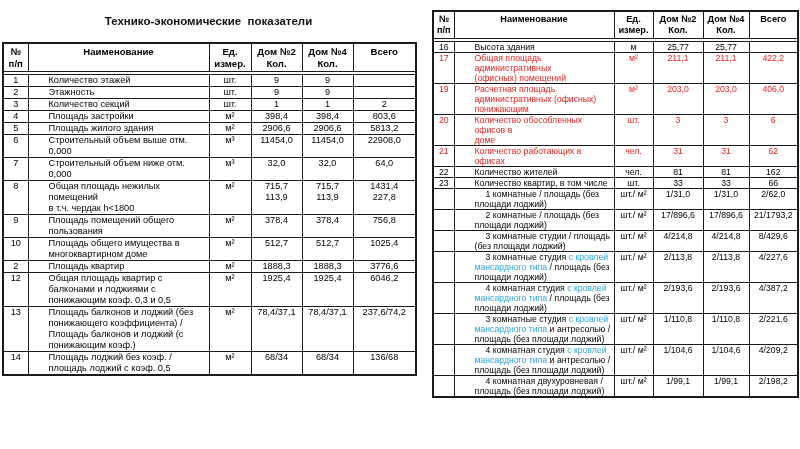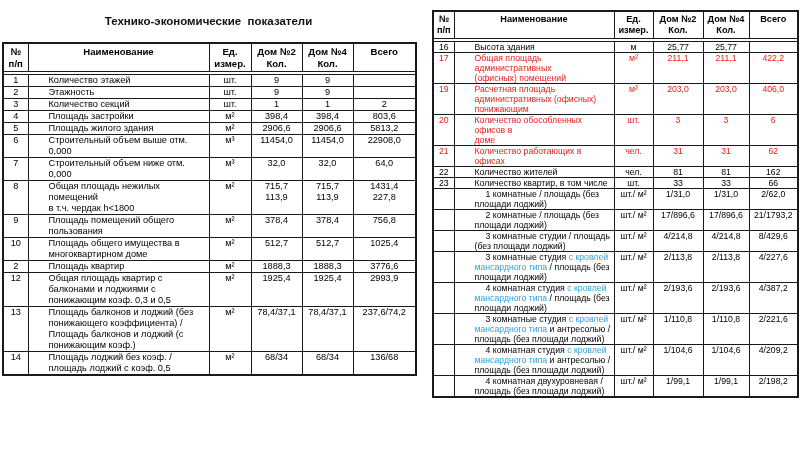--- a/index.html
+++ b/index.html
@@ -170,21 +170,21 @@
           <td class="total">3776,6</td>
         </tr>
         <tr>
           <td class="num">12</td>
           <td class="name"><span>Общая площадь квартир с
 балконами и лоджиями с
 понижающим коэф. 0,3 и 0,5</span></td>
           <td class="unit">м²</td>
           <td class="d2">1925,4</td>
           <td class="d4">1925,4</td>
-          <td class="total">2993,9</td>
+          <td class="total">6046,2</td>
         </tr>
         <tr>
           <td class="num">13</td>
           <td class="name"><span>Площадь балконов и лоджий (без
 понижающего коэффициента) /
 Площадь балконов и лоджий (с
 понижающим коэф.)</span></td>
           <td class="unit">м²</td>
           <td class="d2">78,4/37,1</td>
           <td class="d4">78,4/37,1</td>

